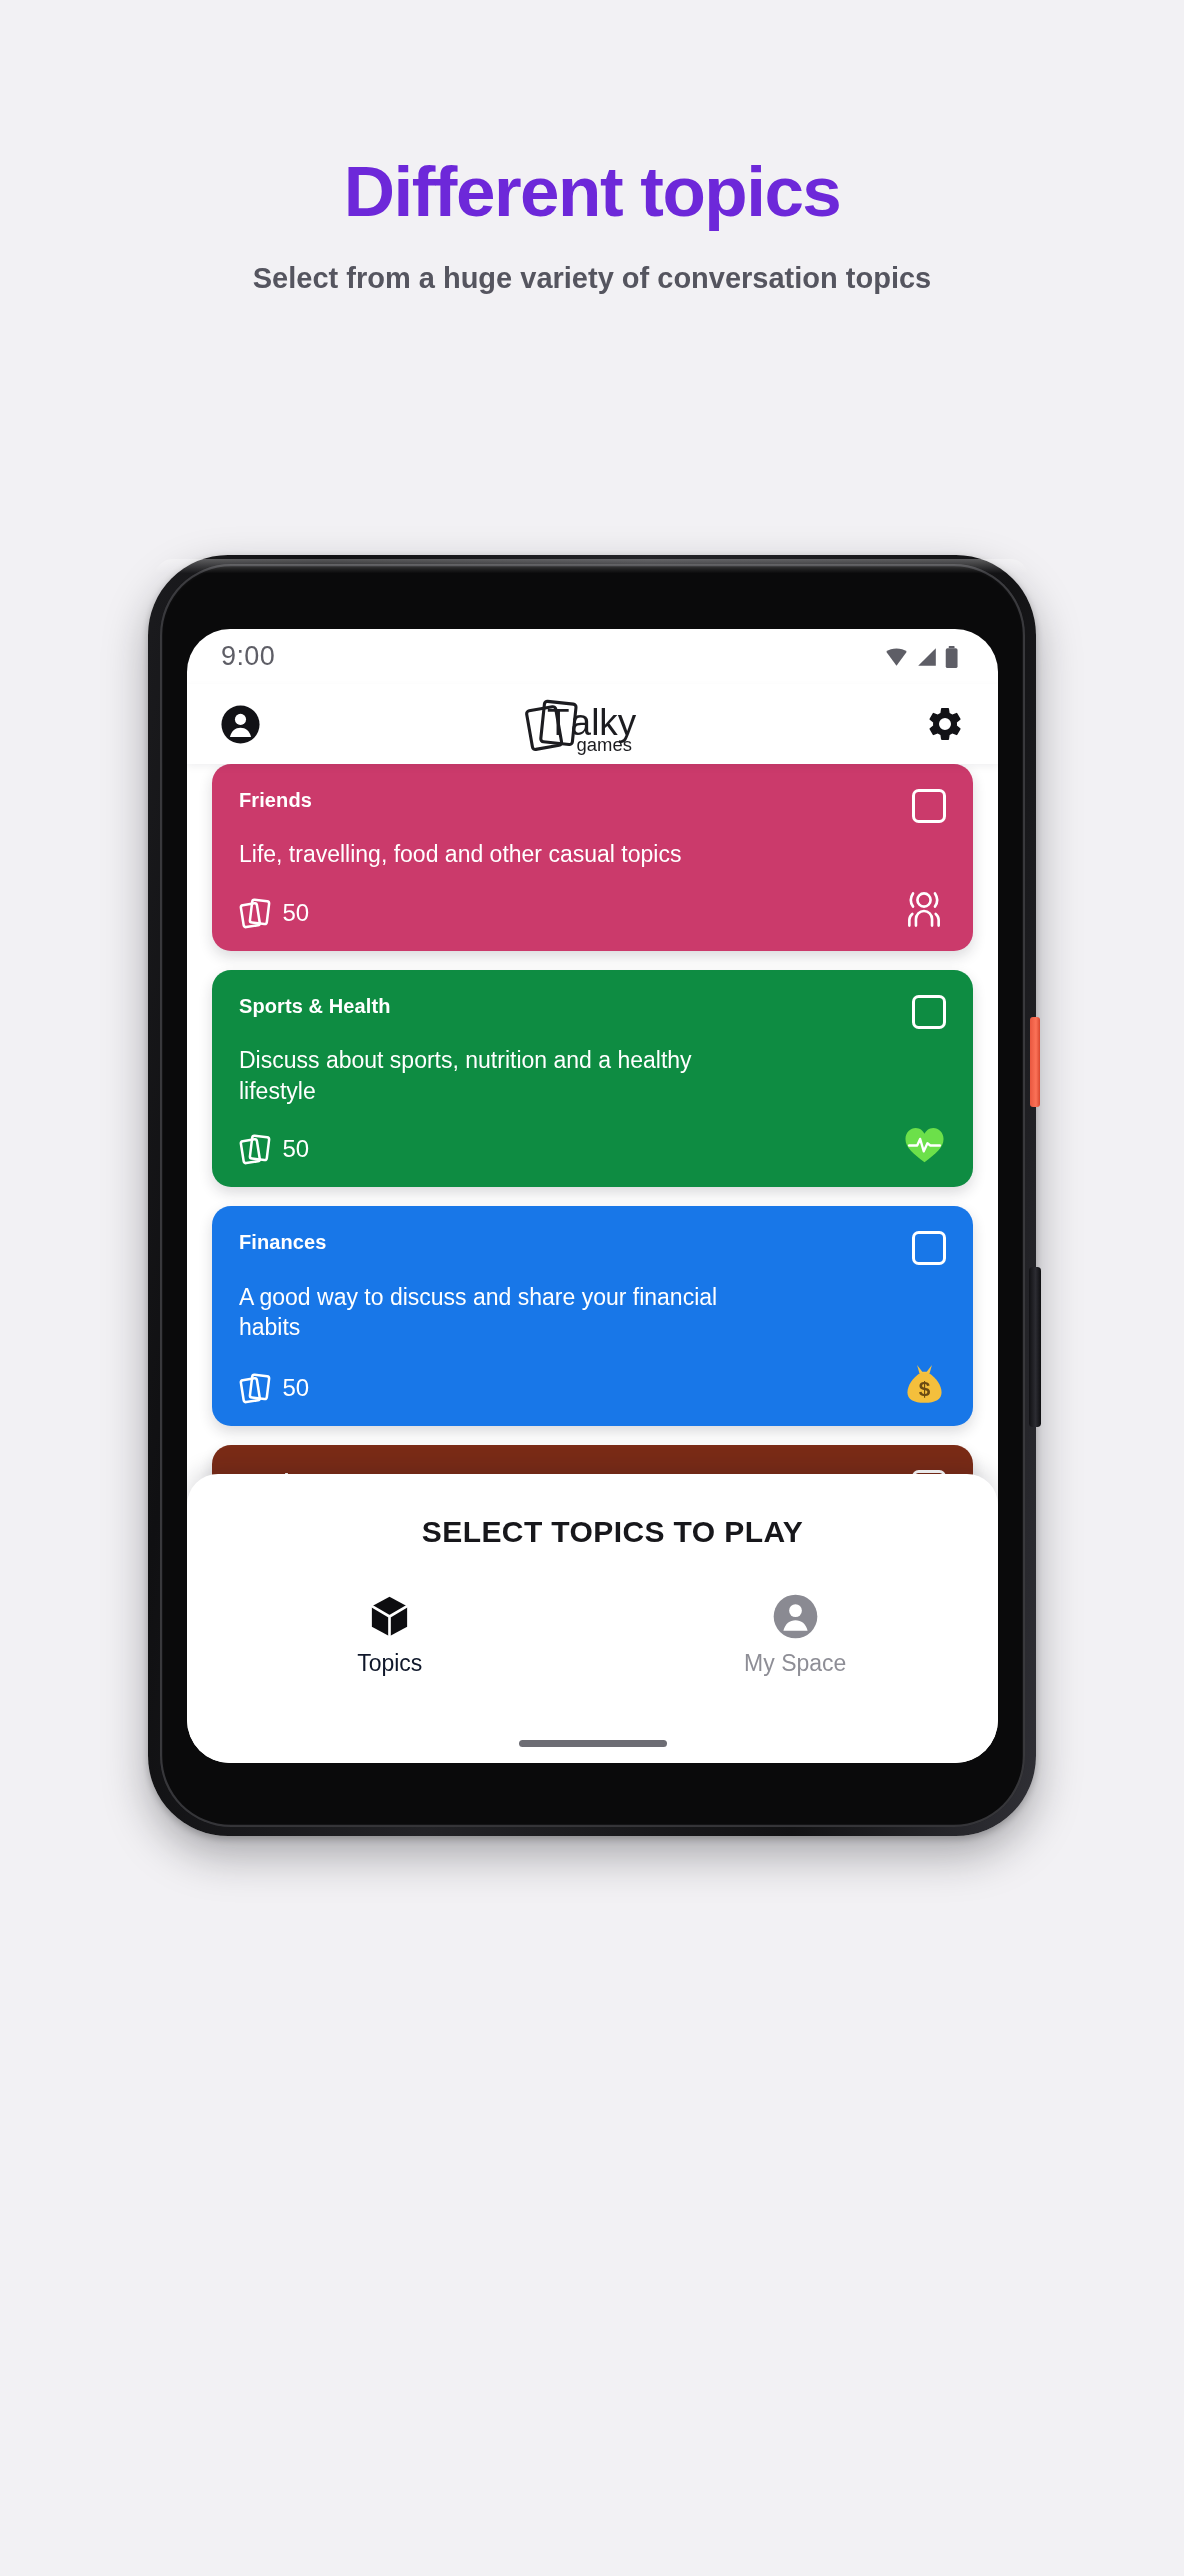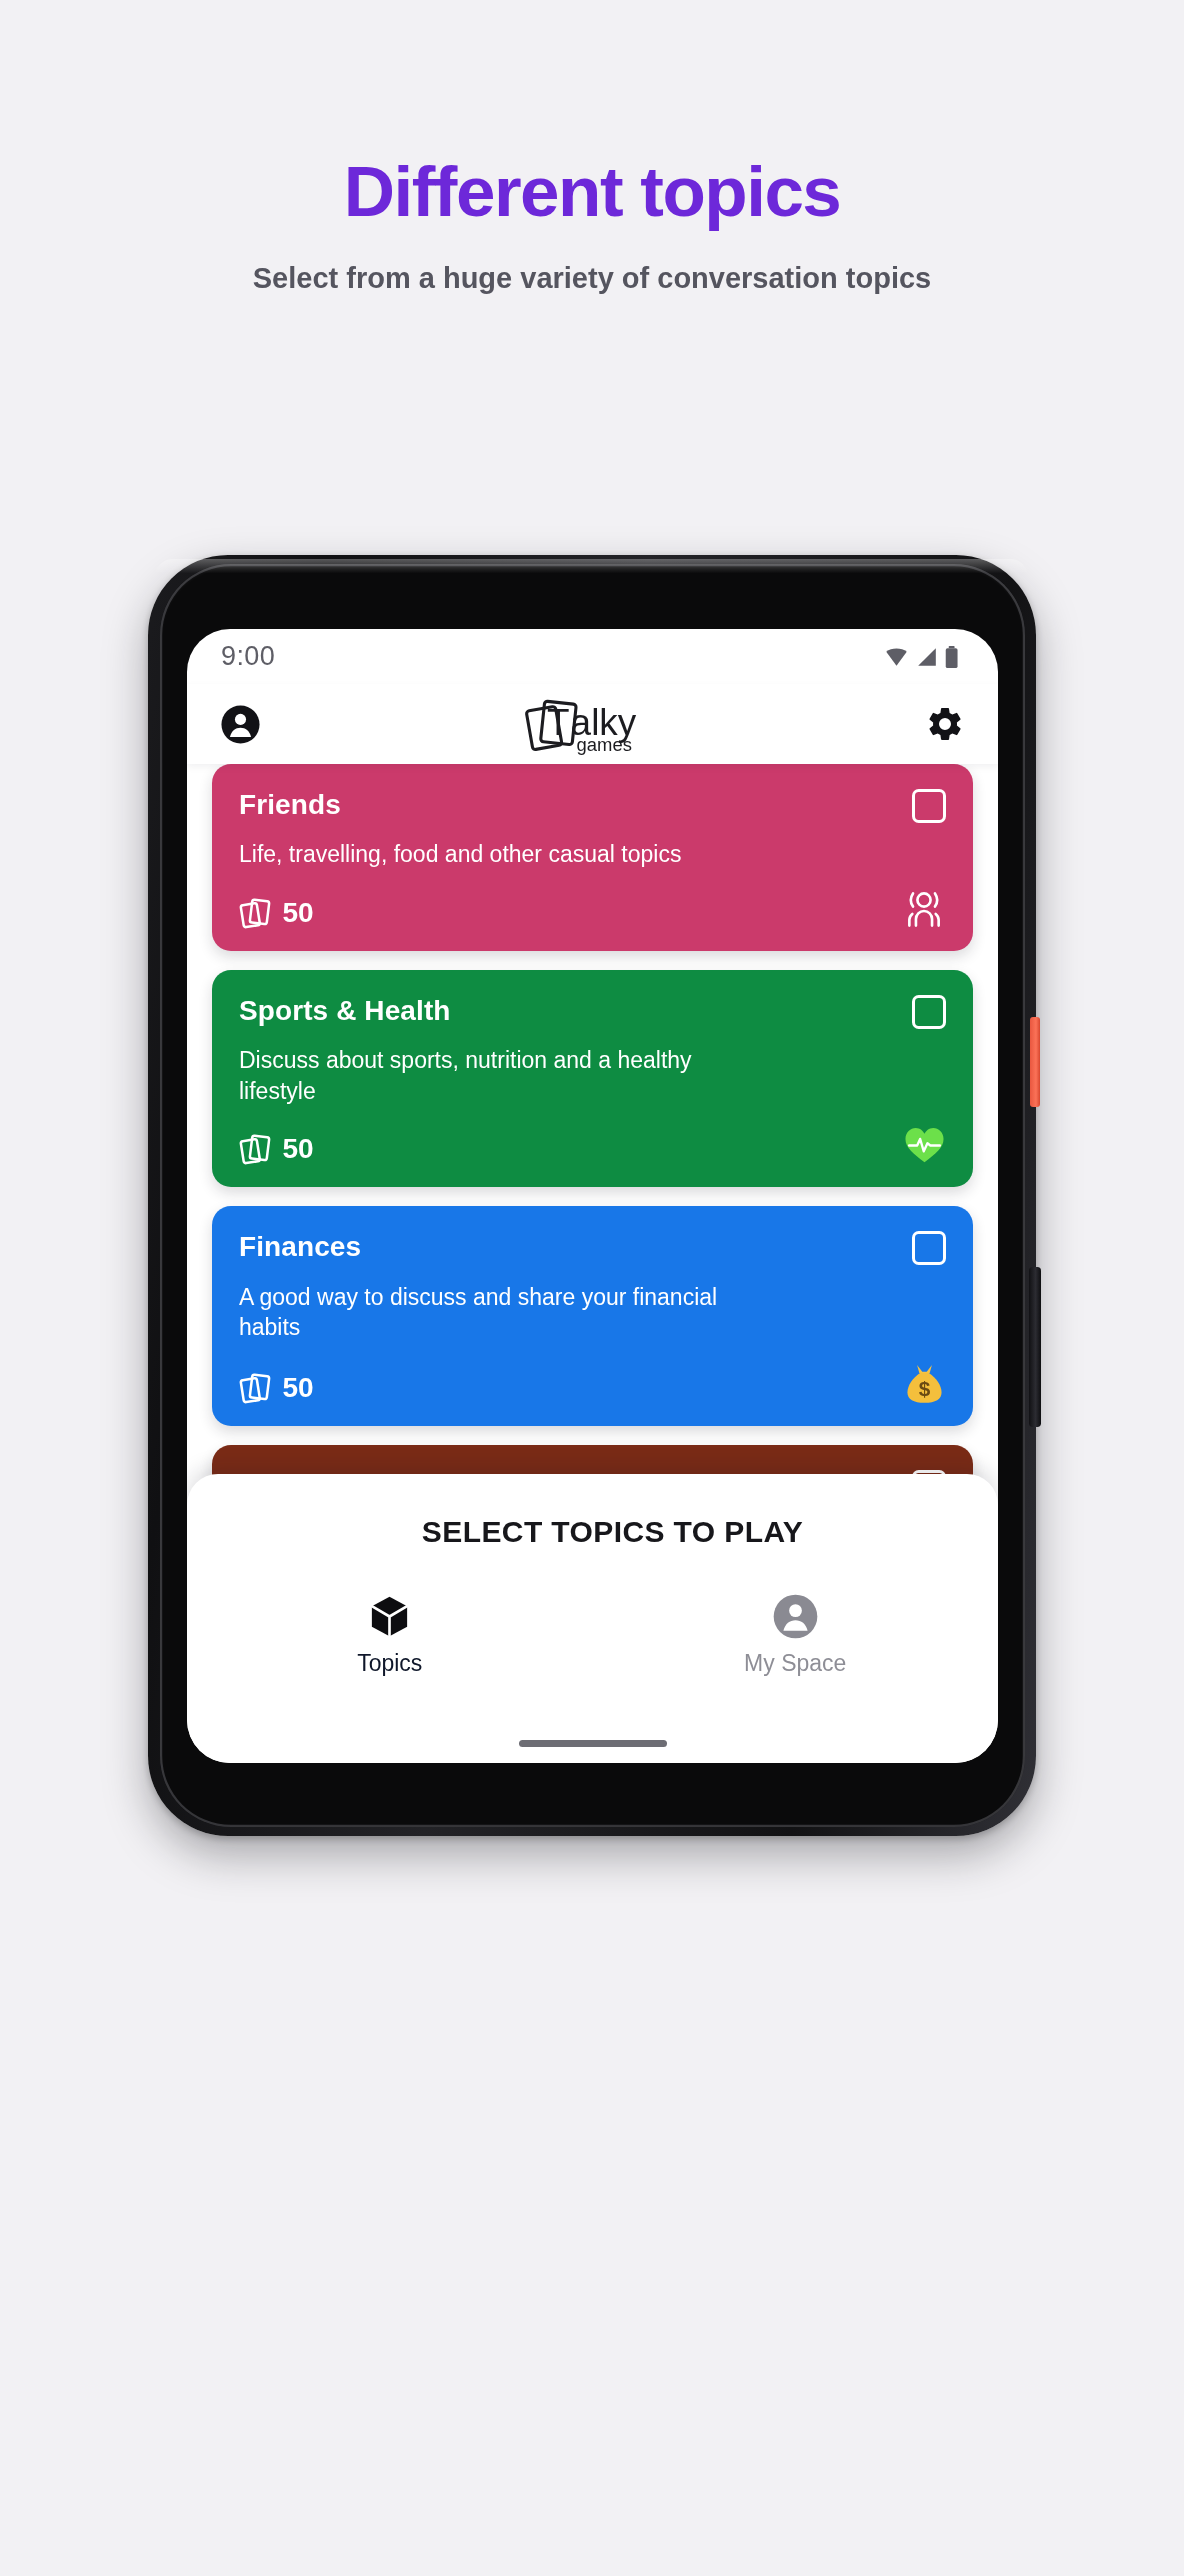--- a/index.html
+++ b/index.html
@@ -189,21 +189,21 @@
     min-height: 185px;
     display: flex;
     flex-direction: column;
   }
   .topic-top {
     display: flex;
     align-items: flex-start;
     justify-content: space-between;
   }
   .topic-title {
-    font-size: 28px;
+    font-size: 20px;
     font-weight: 700;
     color: #ffffff;
     letter-spacing: 0.1px;
   }
   .topic-desc {
     margin-top: 16.3px;
     font-size: 23px;
     font-weight: 400;
     color: #ffffff;
     line-height: 1.33;
@@ -215,23 +215,23 @@
     display: flex;
     align-items: flex-end;
     justify-content: space-between;
   }
   .count-wrap {
     display: flex;
     align-items: center;
     gap: 10.4px;
   }
   .count-text {
-    font-size: 28px;
+    font-size: 24px;
     color: #ffffff;
-    font-weight: 700;
+    font-weight: 400;
     text-align: right;
   }
   .checkbox {
     width: 34px;
     height: 34px;
     border: 3.7px solid #ffffff;
     border-radius: 6.7px;
     flex: 0 0 auto;
   }
 

